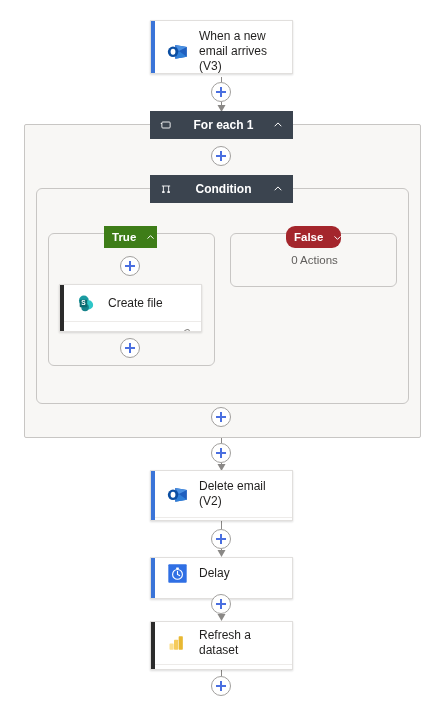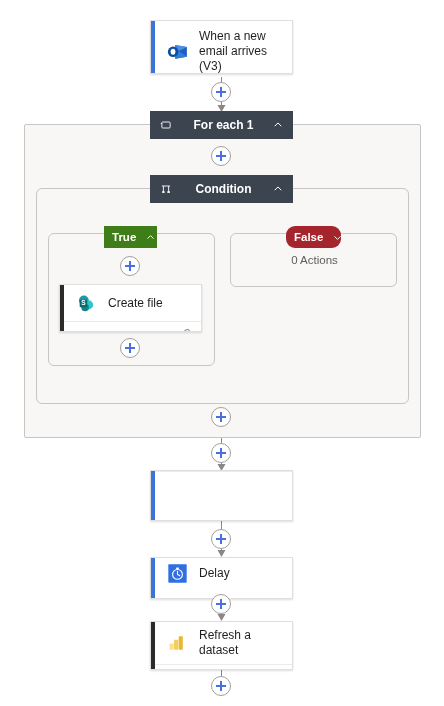--- a/index.html
+++ b/index.html
@@ -284,20 +284,32 @@
         <svg viewBox="0 0 16 16" width="13" height="13">
           <ellipse cx="6" cy="9" rx="4" ry="2.6" transform="rotate(-35 6 9)" fill="none" stroke="#8a8886" stroke-width="1.2"></ellipse>
           <ellipse cx="10.4" cy="6.4" rx="4" ry="2.6" transform="rotate(-35 10.4 6.4)" fill="none" stroke="#8a8886" stroke-width="1.2"></ellipse>
         </svg>
       </span>
     </div>
   </div>
 
   <div class="card" style="left:150px;top:470px;width:143px;height:51px;">
     <div class="accent" style="background:#3a74d8;"></div>
+    <div class="crow" style="min-height:30px;">
+      <span class="cicon">
+        <svg viewBox="0 0 24 24" width="23" height="23">
+          <path d="M9.6 5.1 L21.8 7.2 L21.8 17.4 L9.6 19.5 Z" fill="#1f5fbf"></path>
+          <path d="M9.6 5.1 L21.8 7.2 L13.4 11.6 Z" fill="#4a90e2"></path>
+          <path d="M9.6 19.5 L21.8 17.4 L13.4 11.6 Z" fill="#2f7fd8"></path>
+          <circle cx="7.3" cy="12.3" r="5.4" fill="#0b4ea2"></circle>
+          <ellipse cx="7.3" cy="12.3" rx="2.5" ry="3.1" fill="#ffffff"></ellipse>
+        </svg>
+      </span>
+      <span class="ctitle">Delete email (V2)</span>
+    </div>
     <div class="cfoot">
       
     </div>
   </div>
 
   <div class="card" style="left:150px;top:557px;width:143px;height:42px;">
     <div class="accent" style="background:#3a74d8;"></div>
     <div class="crow" style="min-height:28px;padding-top:3px;padding-bottom:3px;">
       <span class="cicon">
         <svg viewBox="0 0 24 24" width="21" height="21">

